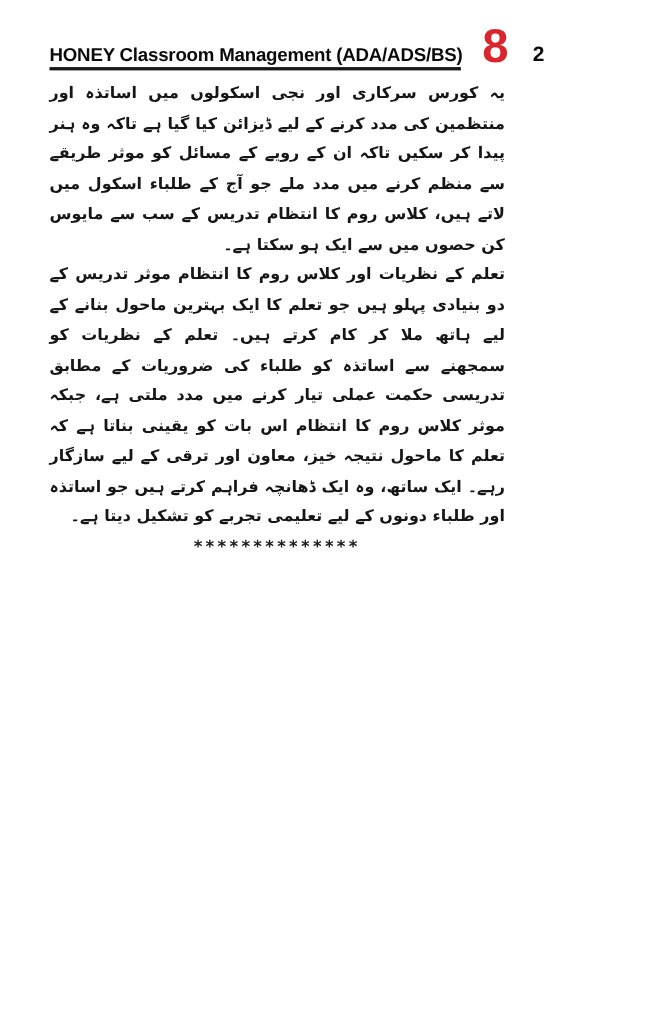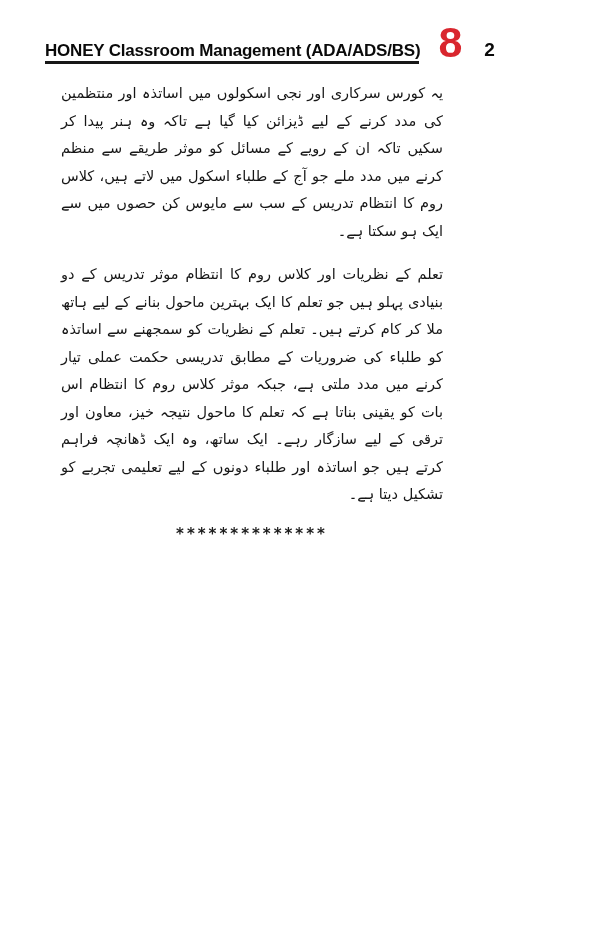--- a/index.html
+++ b/index.html
@@ -55,21 +55,21 @@
     .urdu-block {
       margin: 8px 45px 0 45px;
       direction: rtl;
       unicode-bidi: embed;
       font-family: "DejaVu Sans", sans-serif;
       font-size: 14.5px;
       line-height: 27.5px;
       text-align: justify;
       color: #161616;
     }
-    .urdu-para { margin: 16px; }
+    .urdu-para { margin: 0; font-weight: bold; }
     .asterisks {
       margin-top: 3px;
       text-align: center;
       font-family: "DejaVu Sans", sans-serif;
       font-size: 15px;
       font-weight: 700;
       letter-spacing: 3px;
       color: #1c1c1c;
     }
   </style>

